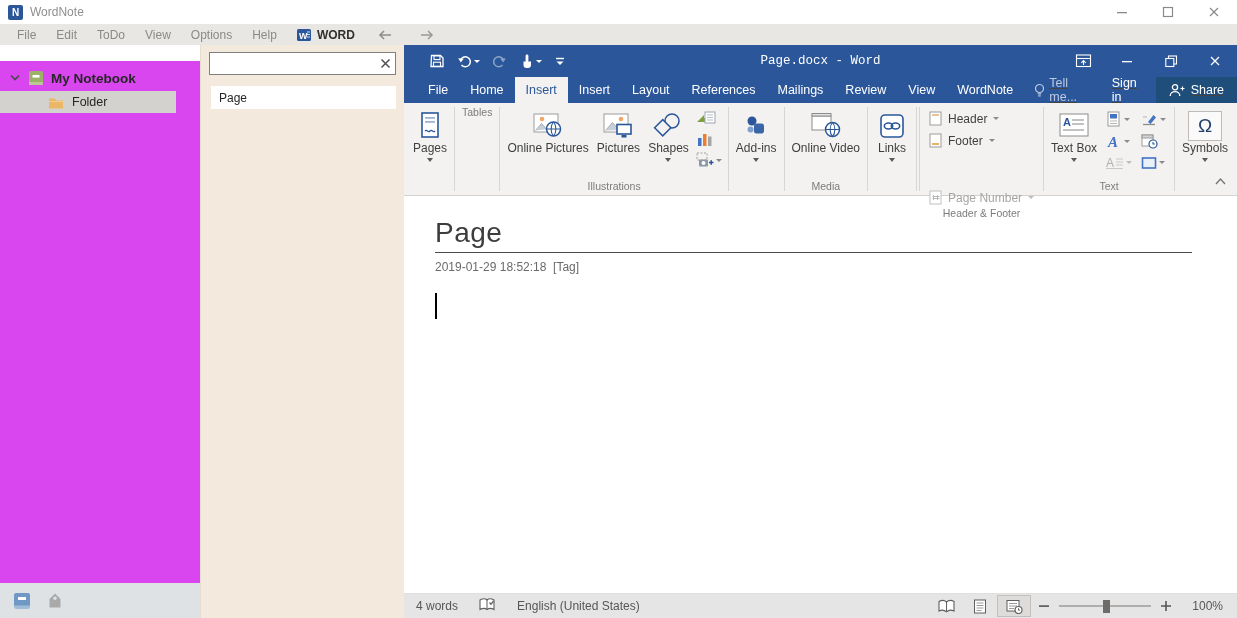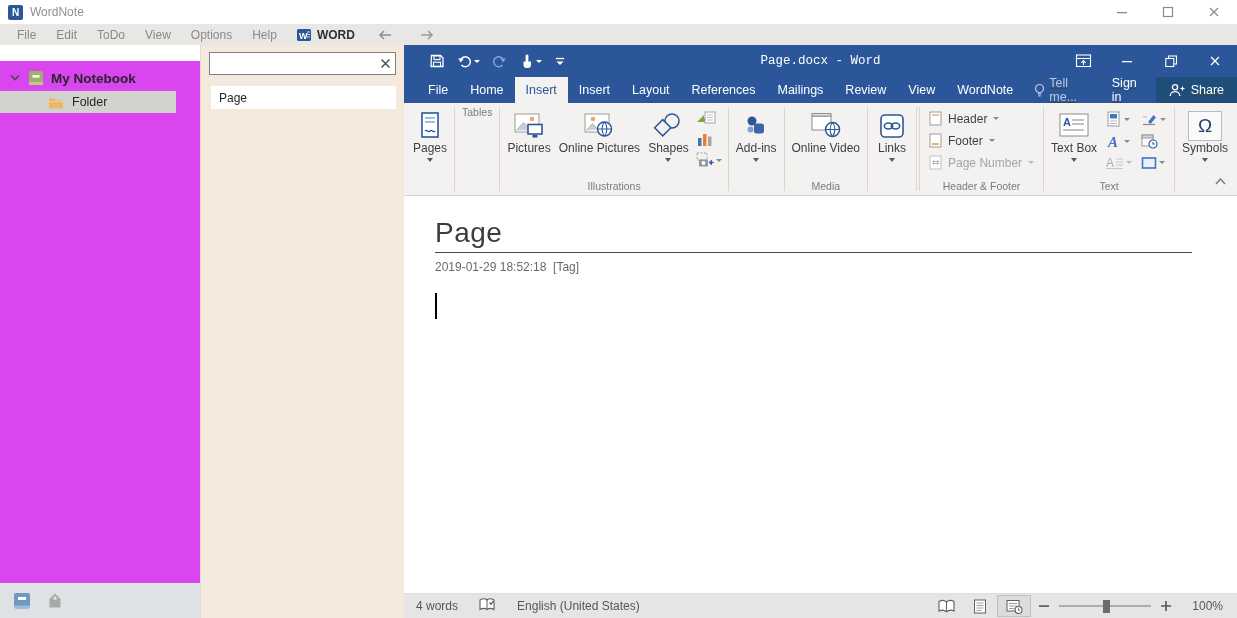--- a/index.html
+++ b/index.html
@@ -63,21 +63,21 @@
   .rgroup-label { height:17px; text-align:center; font-size:10.5px; color:#7c7c7c; line-height:16px; white-space:nowrap; padding:0 4px; }
   .gsep { width:1px; background:#d8d5d2; margin:4px 1px 4px 1px; }
   .big-btn { display:flex; flex-direction:column; align-items:center; padding:5px 4px 0; min-width:42px; }
   .bicon { height:33px; display:flex; align-items:center; justify-content:center; }
   .blabel { font-size:12px; color:#3f3f3f; line-height:13px; text-align:center; white-space:pre-line; }
   .darr { width:0; height:0; border-left:3.5px solid transparent; border-right:3.5px solid transparent; border-top:4px solid #5a5a5a; margin-top:3px; }
   .icon-col { display:flex; flex-direction:column; justify-content:flex-start; gap:5px; padding:6px 3px 0; }
   .mini-btn { display:flex; align-items:center; gap:2px; }
   .hf-col { display:flex; flex-direction:column; padding:7px 6px 0; gap:7px; }
   .hf-row { display:flex; align-items:center; gap:6px; font-size:12px; color:#3f3f3f; white-space:nowrap; }
-  .hf-row.disabled { color:#a6a4a2; }
+  .hf-row.disabled { color:#a6a4a2;margin-top:35px; }
   .hf-darr { width:0; height:0; border-left:3px solid transparent; border-right:3px solid transparent; border-top:3.5px solid #8a8a8a; }
   .text-grid { display:grid; grid-auto-flow:column; grid-template-rows:repeat(3,auto); gap:6px 9px; padding:7px 5px 0; align-content:start; }
   .sym-box { width:34px; height:30px; border:1px solid #bdbab7; display:flex; align-items:center; justify-content:center; font-size:19px; color:#24406b; background:#fbfafa; }
   .ribbon-collapse { position:absolute; right:10px; bottom:6px; }
 
   
   .document { flex:1; background:#fff; overflow:hidden; padding:21px 0 0 31px; }
   .doc-title-wrap { width:757px; border-bottom:1px solid #4a4a4a; padding-bottom:3px; }
   .doc-title { font-size:28px; font-weight:normal; color:#3d3d3d; font-family:"Liberation Sans",sans-serif; letter-spacing:.5px; }
   .doc-meta { margin-top:7px; color:#6a6a6a; font-size:12px; white-space:pre; }
@@ -325,39 +325,39 @@
         <div class="rgroup-label">Tables</div>
       </div>
       <div class="gsep"></div>
 
       <div class="rgroup">
         <div class="rgroup-buttons">
           <div class="big-btn">
             <span class="bicon">
                 <svg width="32" height="30">
                   <rect x="2" y="3" width="24" height="18" fill="#fff" stroke="#9b9b9b"></rect>
+                  <circle cx="10" cy="8" r="2.3" fill="#f0a868"></circle>
+                  <path d="M3.5 19.5 l6-7 5 5.5 3-3 2.5 3" fill="#c9cfd8" stroke="#a8afb9"></path>
+                  <circle cx="21.5" cy="18" r="7" fill="#fff" stroke="#2b579a" stroke-width="1.5"></circle>
+                  <path d="M14.5 18 h14 M21.5 11 c3.2 3.5 3.2 10.5 0 14 M21.5 11 c-3.2 3.5 -3.2 10.5 0 14" fill="none" stroke="#2b579a" stroke-width="1.1"></path>
+                </svg>
+              </span>
+            <span class="blabel">Online Pictures</span>
+          </div>
+          <div class="big-btn">
+            <span class="bicon">
+                <svg width="32" height="30">
+                  <rect x="2" y="3" width="24" height="18" fill="#fff" stroke="#9b9b9b"></rect>
                   <circle cx="19" cy="8" r="2.3" fill="#f0a868"></circle>
                   <path d="M3.5 19.5 l7-8 5.5 6.5 3-3 3.5 4" fill="#c9cfd8" stroke="#a8afb9"></path>
                   <rect x="15" y="13.5" width="14" height="9.5" fill="#fff" stroke="#2b579a" stroke-width="1.6"></rect>
                   <rect x="19.5" y="24" width="5" height="2.5" fill="#2b579a"></rect>
                 </svg>
               </span>
             <span class="blabel">Pictures</span>
-          </div>
-          <div class="big-btn">
-            <span class="bicon">
-                <svg width="32" height="30">
-                  <rect x="2" y="3" width="24" height="18" fill="#fff" stroke="#9b9b9b"></rect>
-                  <circle cx="10" cy="8" r="2.3" fill="#f0a868"></circle>
-                  <path d="M3.5 19.5 l6-7 5 5.5 3-3 2.5 3" fill="#c9cfd8" stroke="#a8afb9"></path>
-                  <circle cx="21.5" cy="18" r="7" fill="#fff" stroke="#2b579a" stroke-width="1.5"></circle>
-                  <path d="M14.5 18 h14 M21.5 11 c3.2 3.5 3.2 10.5 0 14 M21.5 11 c-3.2 3.5 -3.2 10.5 0 14" fill="none" stroke="#2b579a" stroke-width="1.1"></path>
-                </svg>
-              </span>
-            <span class="blabel">Online Pictures</span>
           </div>
           <div class="big-btn">
             <span class="bicon">
                 <svg width="34" height="30">
                   <circle cx="21" cy="10" r="7" fill="#f3f2f1" stroke="#2b579a" stroke-width="1.5"></circle>
                   <rect x="6" y="11" width="11.5" height="11.5" transform="rotate(45 11.75 16.75)" fill="#f3f2f1" stroke="#2b579a" stroke-width="1.5"></rect>
                 </svg>
               </span>
             <span class="blabel">Shapes</span>
             <span class="darr"></span>

